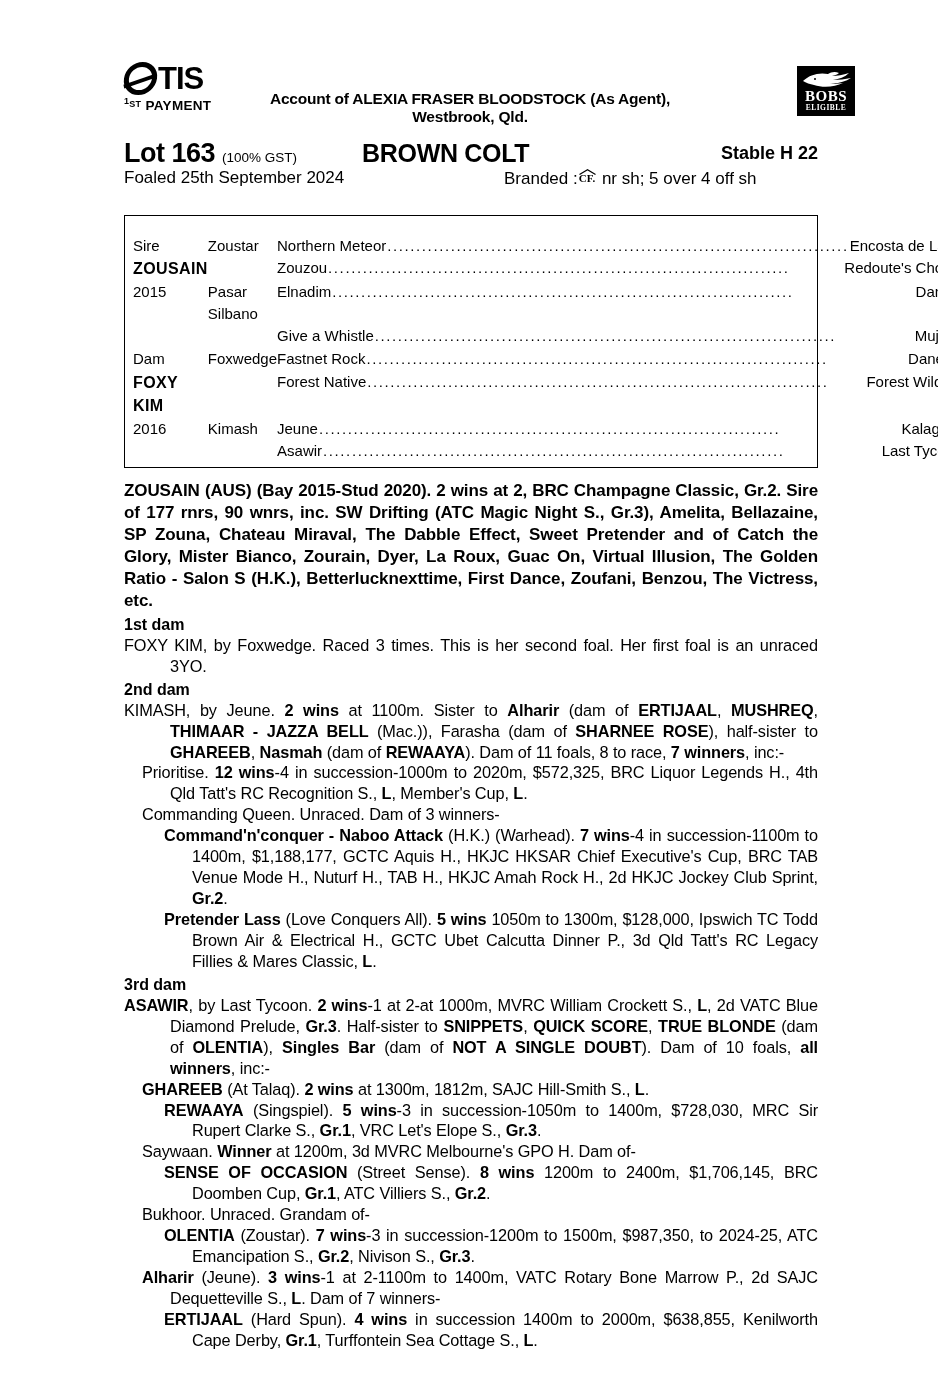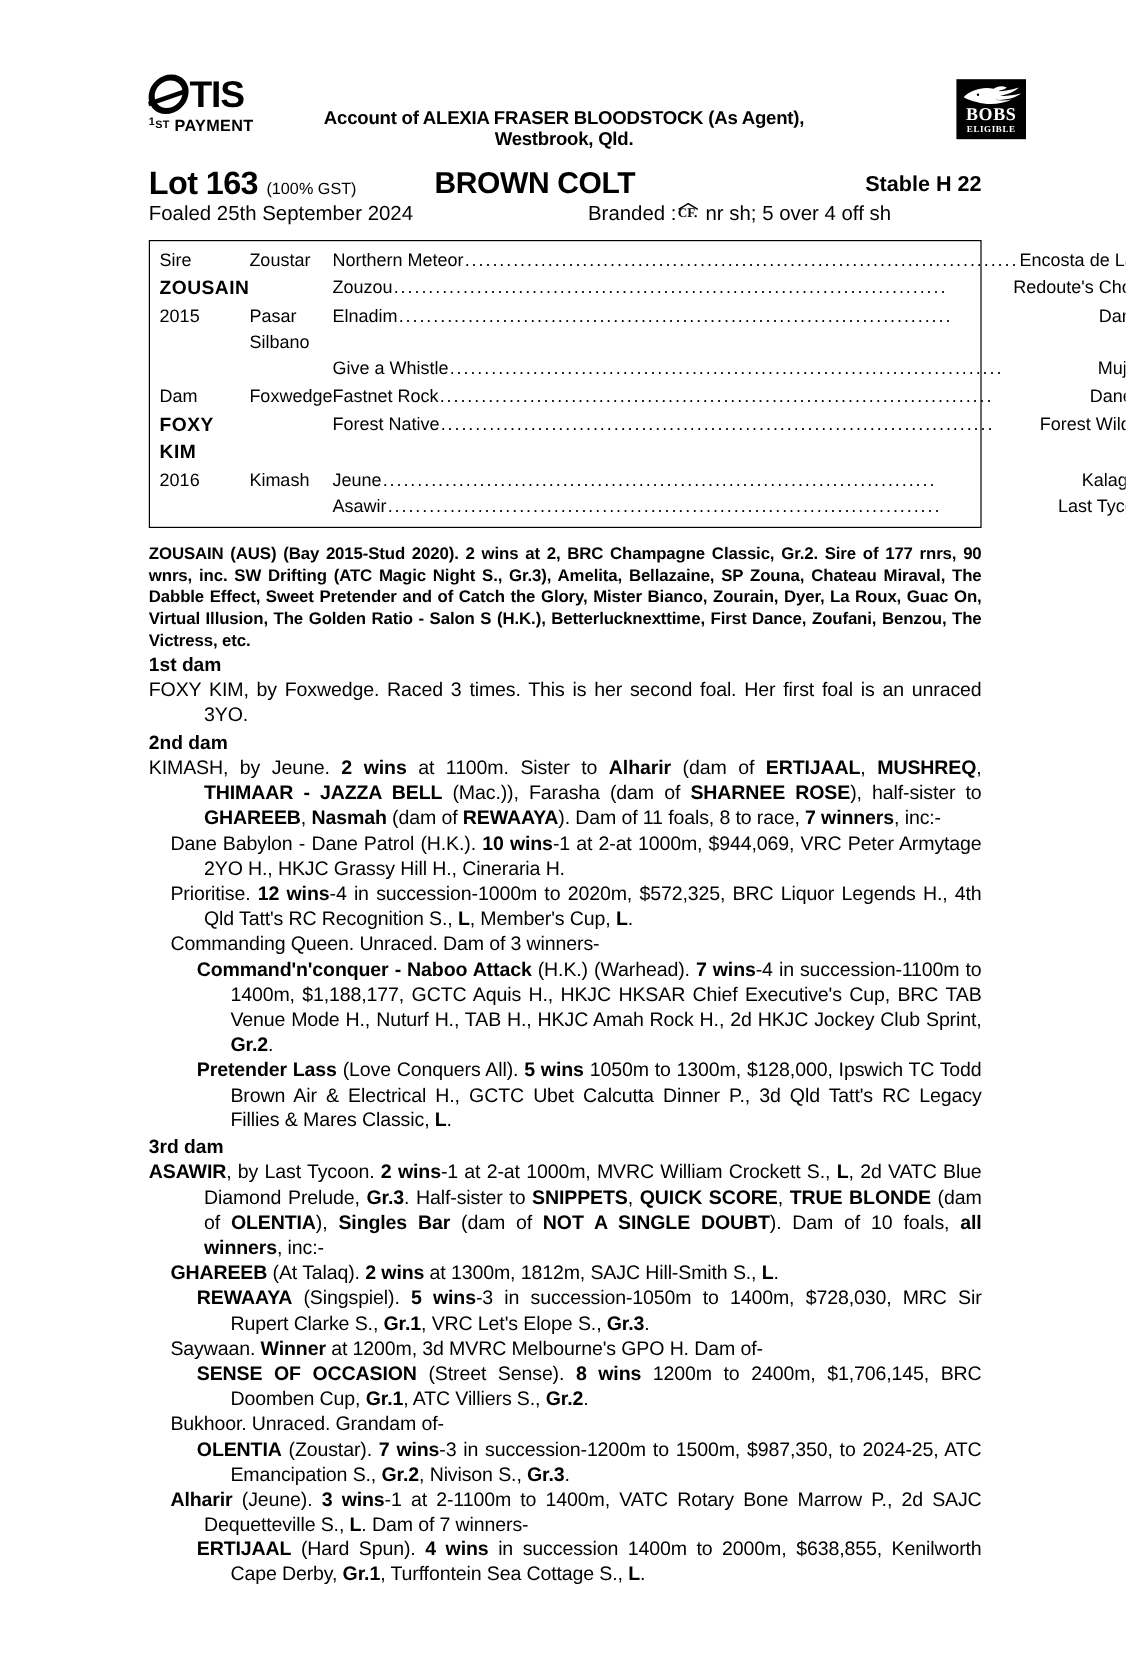--- a/index.html
+++ b/index.html
@@ -56,54 +56,54 @@
 
   
   .lotline{position:relative;height:30px;margin-top:2px;}
   .lot{position:absolute;left:0;top:0;font-weight:bold;font-size:27px;letter-spacing:-0.5px;}
   .gst{font-weight:normal;font-size:13.5px;letter-spacing:0;}
   .colour{position:absolute;left:238px;top:1px;font-weight:bold;font-size:25px;letter-spacing:-0.3px;}
   .stable{position:absolute;right:0;top:5px;font-weight:bold;font-size:18px;}
 
   .foaledline{position:relative;height:26px;}
   .foaled{position:absolute;left:0;top:0;font-size:17px;}
-  .branded{position:absolute;left:366px;top:0;font-size:17px;white-space:nowrap;}
+  .branded{position:absolute;left:380px;top:0;font-size:17px;white-space:nowrap;}
   .brandmark{
     display:inline-block;position:relative;font-size:11px;font-weight:bold;
     font-family:"Liberation Serif", serif;letter-spacing:0px;
     padding-top:4px;margin:0 2px 0 1px;vertical-align:2px;
   }
   .brandmark .roof{
     position:absolute;left:0px;top:1px;width:17px;height:6px;
   }
 
   
   .ped{
-    border:1.6px solid #000;margin-top:6px;padding:5px 0 5px 0;
+    border:1.6px solid #000;margin-top:21px;padding:18px 0 5px 0;
     box-sizing:border-box;
   }
   .ped table{width:100%;border-collapse:collapse;font-size:15px;}
   .ped td{padding:0.5px 0;vertical-align:top;line-height:1.44;}
   .c1{width:120px;padding-left:8px !important;}
   .c2{width:152px;}
   .c3{padding-right:9px !important;}
   .nm{font-weight:bold;font-size:16px;letter-spacing:0.4px;}
   .leader{
     display:flex;width:100%;align-items:baseline;white-space:nowrap;
   }
   .leader .lf{flex:0 0 auto;}
   .leader .dots{
     flex:1 1 auto;overflow:hidden;margin:0 1px;
     font-size:15px;letter-spacing:1.6px;color:#000;
   }
   .leader .rt{flex:0 0 auto;}
 
   
   .sirepara{
-    margin-top:12px;font-weight:bold;font-size:14px;line-height:1.29;
+    margin-top:12px;font-weight:bold;font-size:17px;line-height:1.29;
     text-align:justify;letter-spacing:-0.1px;
   }
 
   
   .secttl{font-weight:bold;font-size:16px;margin-top:4px;margin-bottom:1px;}
   .p{
     font-size:16.3px;line-height:1.285;text-align:justify;
     padding-left:46px;text-indent:-46px;letter-spacing:-0.1px;
   }
   .p.i1{padding-left:46px;text-indent:-28px;}
@@ -249,21 +249,20 @@
       </table>
     </div>
 
     <div class="sirepara">ZOUSAIN (AUS) (Bay 2015-Stud 2020). 2 wins at 2, BRC Champagne Classic, Gr.2. Sire of 177 rnrs, 90 wnrs, inc. SW Drifting (ATC Magic Night S., Gr.3), Amelita, Bellazaine, SP Zouna, Chateau Miraval, The Dabble Effect, Sweet Pretender and of Catch the Glory, Mister Bianco, Zourain, Dyer, La Roux, Guac On, Virtual Illusion, The Golden Ratio - Salon S (H.K.), Betterlucknexttime, First Dance, Zoufani, Benzou, The Victress, etc.</div>
 
     <div id="dam-sections">
         <div class="secttl">1st dam</div>
         <div class="p">FOXY KIM, by Foxwedge. Raced 3 times. This is her second foal. Her first foal is an unraced 3YO.</div>
         <div class="secttl">2nd dam</div>
         <div class="p">KIMASH, by Jeune. <b>2 wins</b> at 1100m. Sister to <b>Alharir</b> (dam of <b>ERTIJAAL</b>, <b>MUSHREQ</b>, <b>THIMAAR - JAZZA BELL</b> (Mac.)), Farasha (dam of <b>SHARNEE ROSE</b>), half-sister to <b>GHAREEB</b>, <b>Nasmah</b> (dam of <b>REWAAYA</b>). Dam of 11 foals, 8 to race, <b>7 winners</b>, inc:-</div>
-        <div class="p i1">Dane Babylon - Dane Patrol (H.K.). <b>10 wins</b>-1 at 2-at 1000m, $944,069, VRC Peter Armytage 2YO H., HKJC Grassy Hill H., Cineraria H.</div>
         <div class="p i1">Prioritise. <b>12 wins</b>-4 in succession-1000m to 2020m, $572,325, BRC Liquor Legends H., 4th Qld Tatt's RC Recognition S., <b>L</b>, Member's Cup, <b>L</b>.</div>
         <div class="p i1">Commanding Queen. Unraced. Dam of 3 winners-</div>
         <div class="p i2"><b>Command'n'conquer - Naboo Attack</b> (H.K.) (Warhead). <b>7 wins</b>-4 in succession-1100m to 1400m, $1,188,177, GCTC Aquis H., HKJC HKSAR Chief Executive's Cup, BRC TAB Venue Mode H., Nuturf H., TAB H., HKJC Amah Rock H., 2d HKJC Jockey Club Sprint, <b>Gr.2</b>.</div>
         <div class="p i2"><b>Pretender Lass</b> (Love Conquers All). <b>5 wins</b> 1050m to 1300m, $128,000, Ipswich TC Todd Brown Air &amp; Electrical H., GCTC Ubet Calcutta Dinner P., 3d Qld Tatt's RC Legacy Fillies &amp; Mares Classic, <b>L</b>.</div>
         <div class="secttl">3rd dam</div>
         <div class="p"><b>ASAWIR</b>, by Last Tycoon. <b>2 wins</b>-1 at 2-at 1000m, MVRC William Crockett S., <b>L</b>, 2d VATC Blue Diamond Prelude, <b>Gr.3</b>. Half-sister to <b>SNIPPETS</b>, <b>QUICK SCORE</b>, <b>TRUE BLONDE</b> (dam of <b>OLENTIA</b>), <b>Singles Bar</b> (dam of <b>NOT A SINGLE DOUBT</b>). Dam of 10 foals, <b>all winners</b>, inc:-</div>
         <div class="p i1"><b>GHAREEB</b> (At Talaq). <b>2 wins</b> at 1300m, 1812m, SAJC Hill-Smith S., <b>L</b>.</div>
         <div class="p i2"><b>REWAAYA</b> (Singspiel). <b>5 wins</b>-3 in succession-1050m to 1400m, $728,030, MRC Sir Rupert Clarke S., <b>Gr.1</b>, VRC Let's Elope S., <b>Gr.3</b>.</div>
         <div class="p i1">Saywaan. <b>Winner</b> at 1200m, 3d MVRC Melbourne's GPO H. Dam of-</div>
         <div class="p i2"><b>SENSE OF OCCASION</b> (Street Sense). <b>8 wins</b> 1200m to 2400m, $1,706,145, BRC Doomben Cup, <b>Gr.1</b>, ATC Villiers S., <b>Gr.2</b>.</div>

